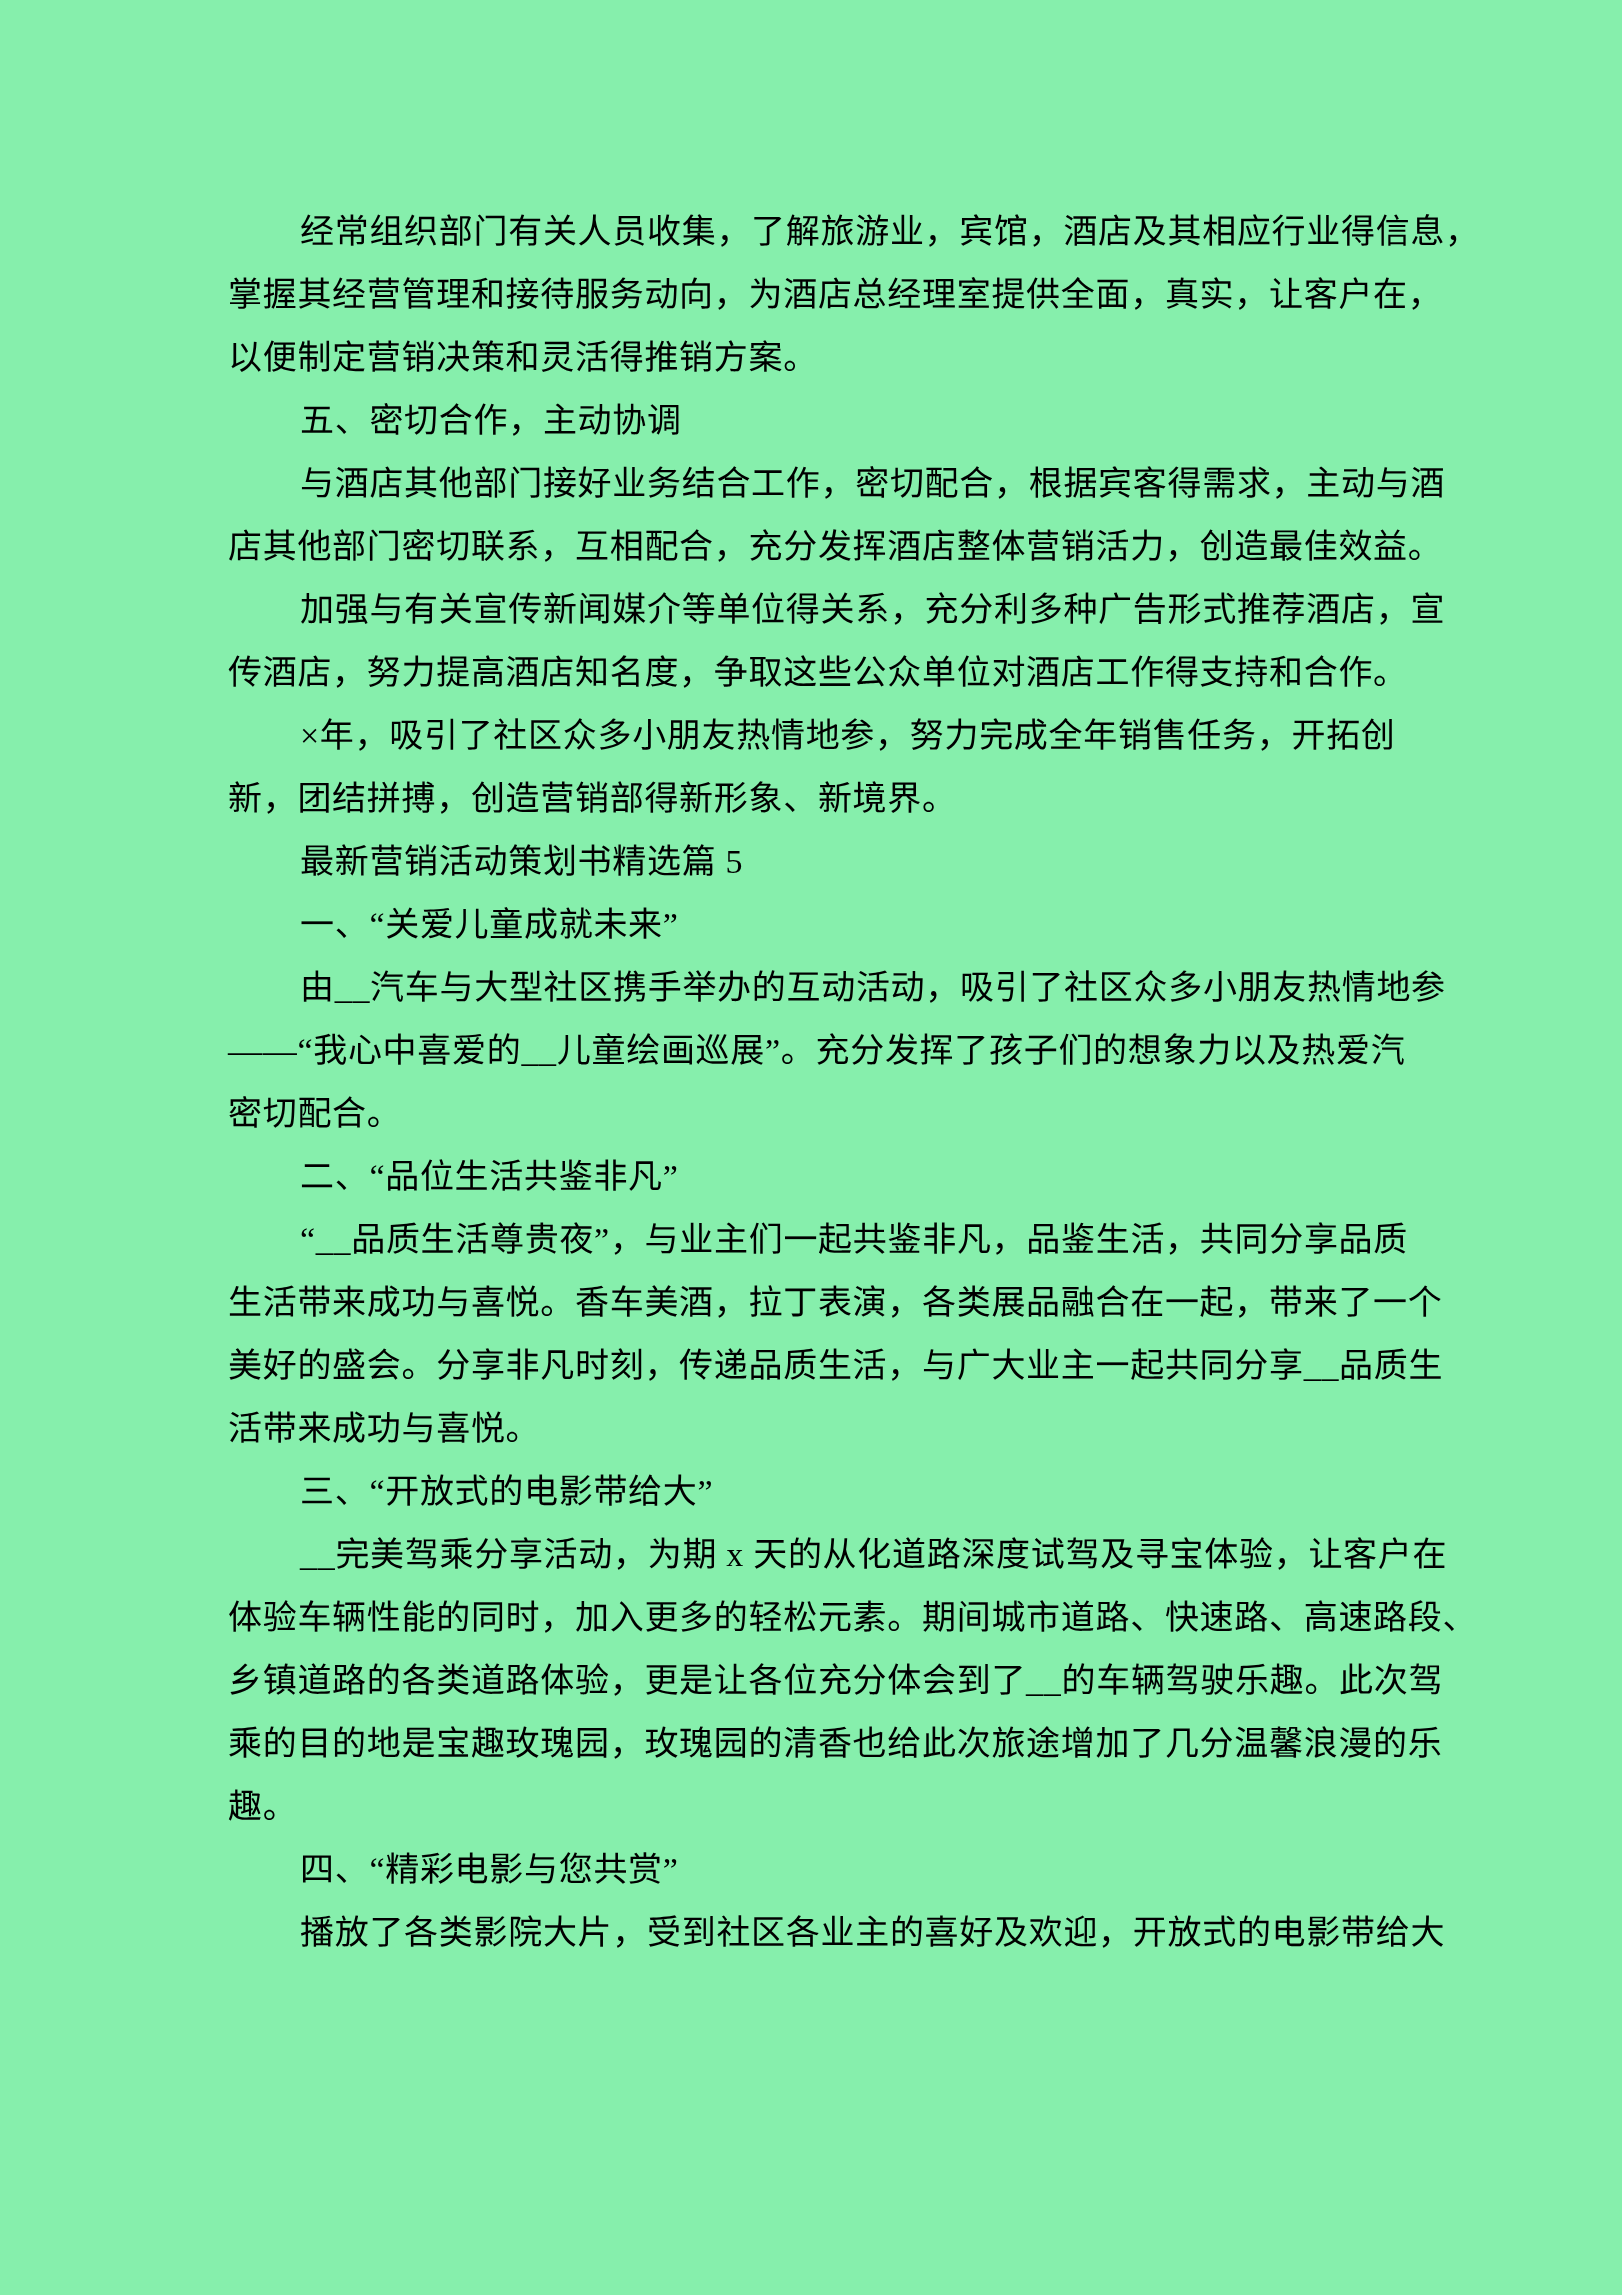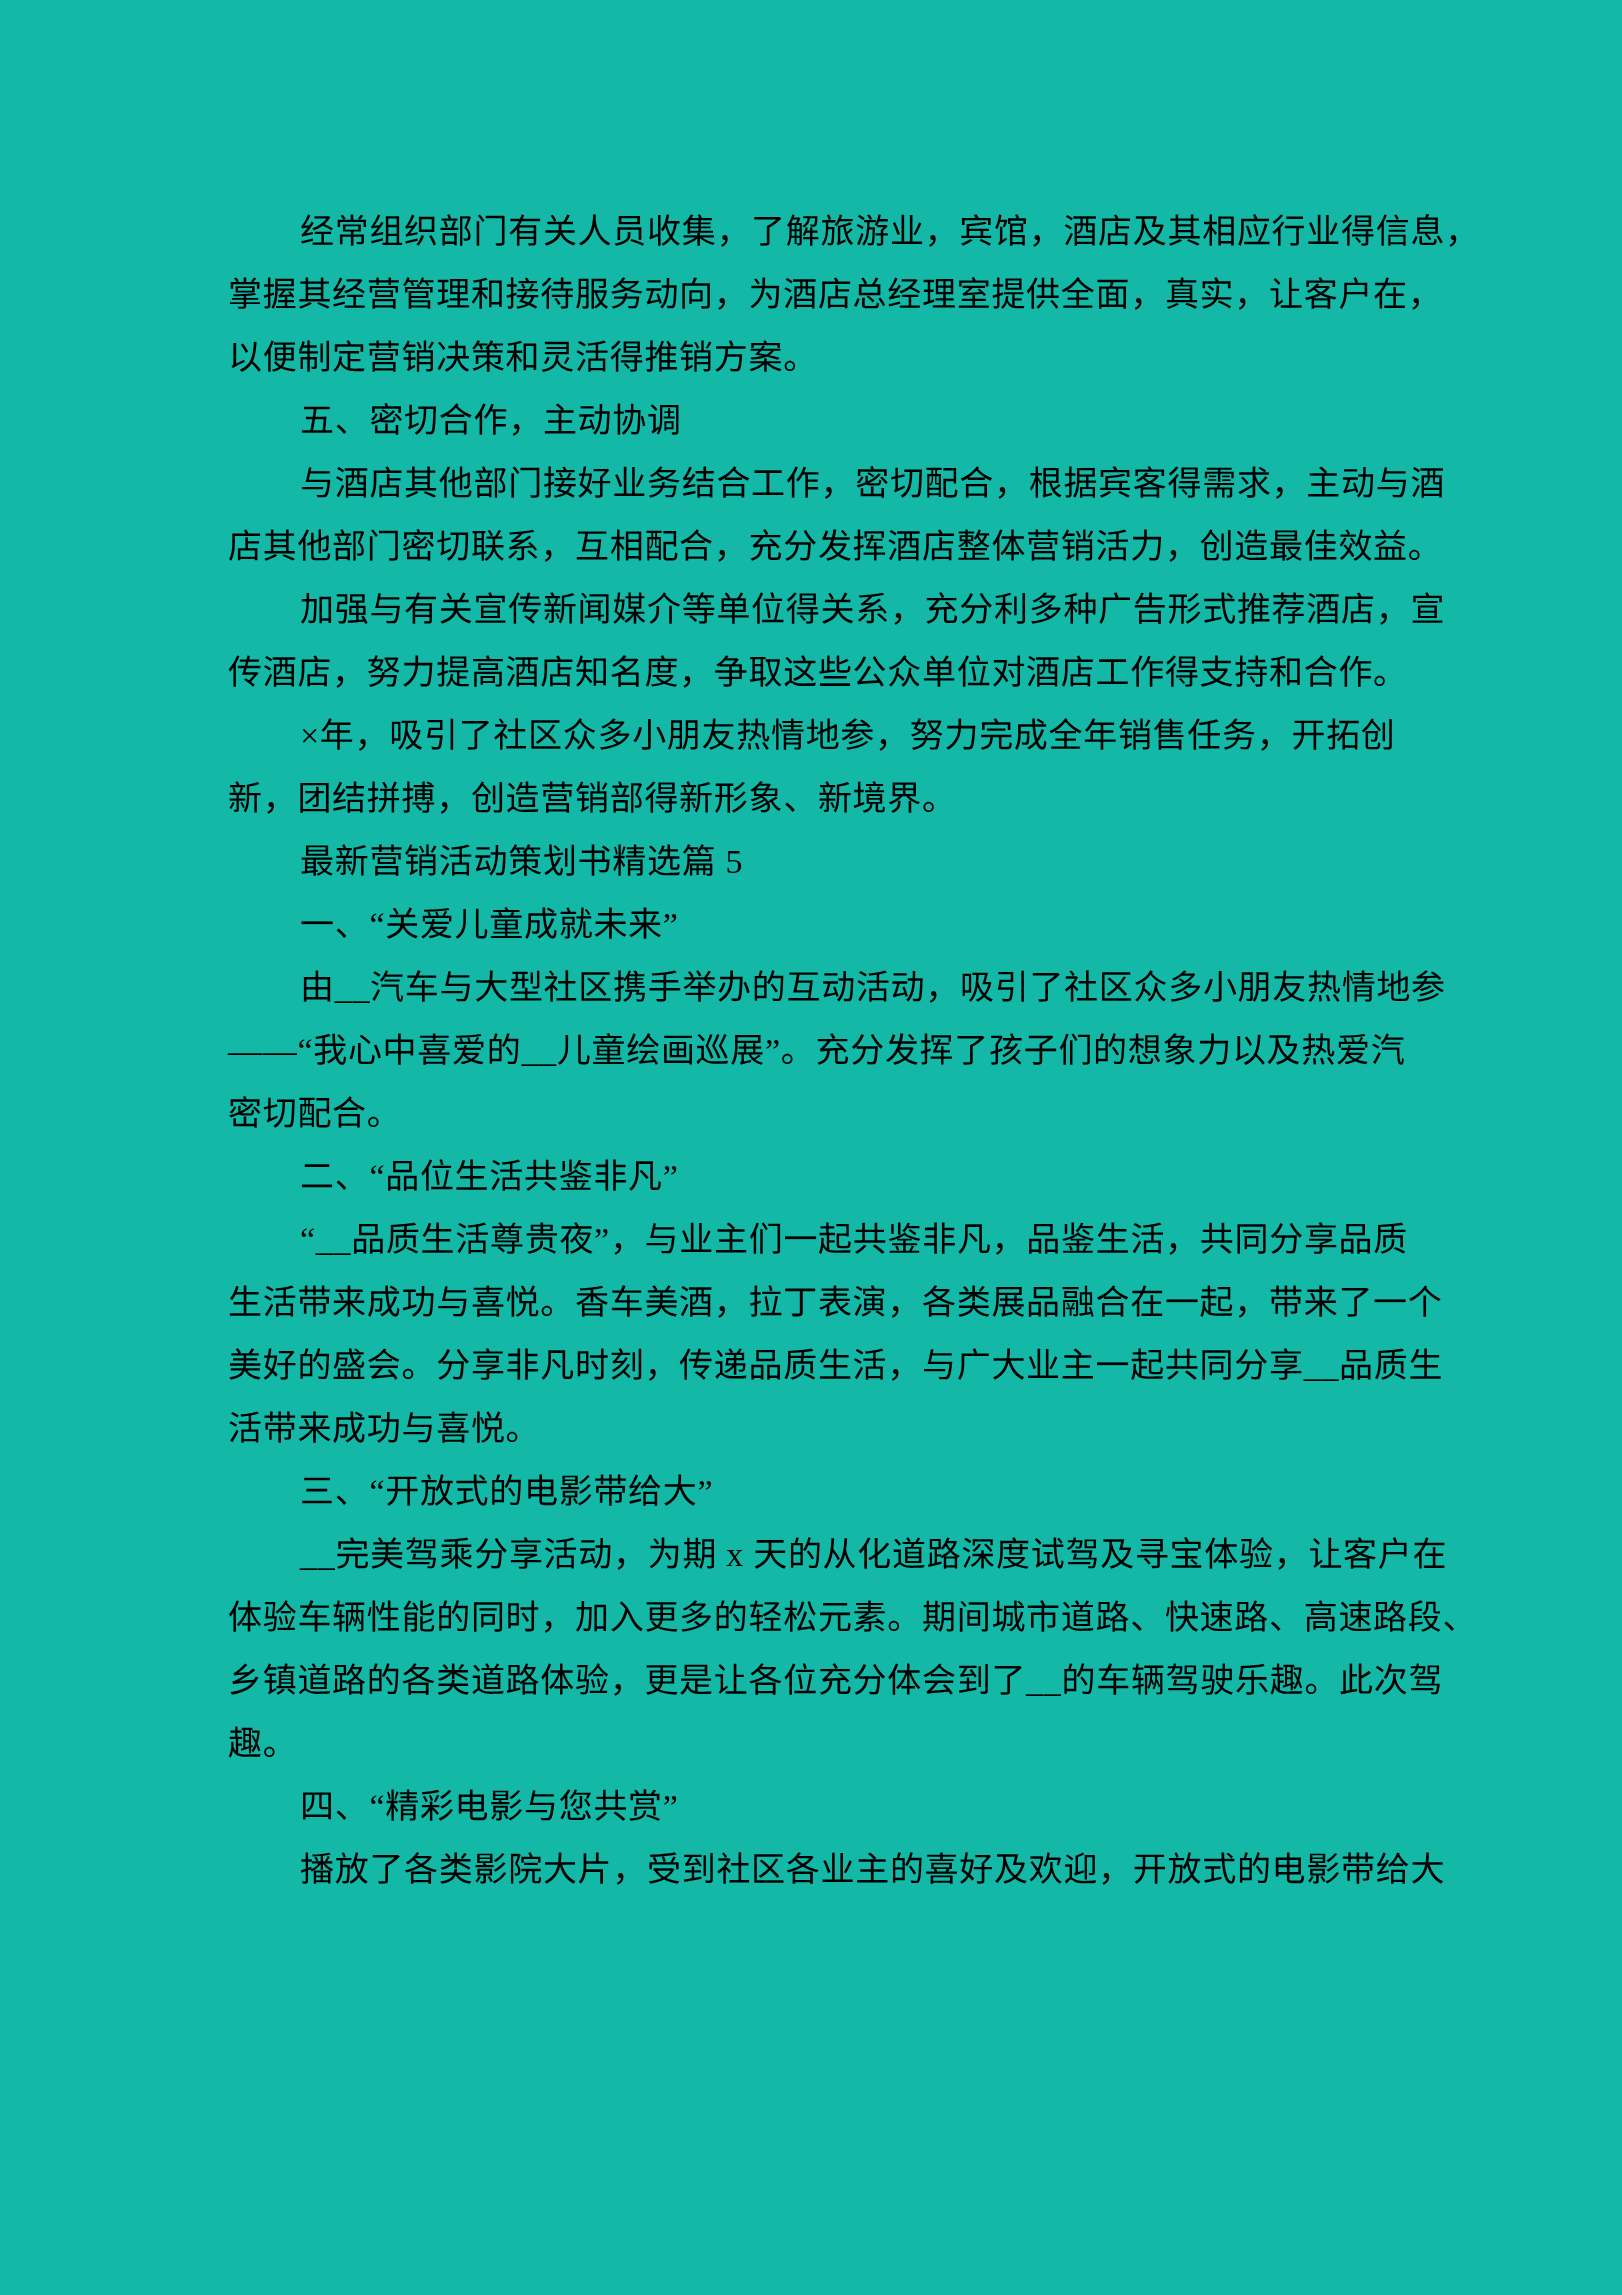--- a/index.html
+++ b/index.html
@@ -4,21 +4,21 @@
 <style>
   html, body {
     margin: 0;
     padding: 0;
     background: #ffffff;
   }
   .page {
     position: relative;
     width: 1623px;
     height: 2295px;
-    background: #14b8a6;
+    background: #86efac;
     overflow: hidden;
     font-family: "Liberation Serif", "DejaVu Serif", serif;
     color: #000000;
   }
   .content {
     position: absolute;
     left: 228px;
     top: 200px;
     width: 1175px;
   }
@@ -55,18 +55,19 @@
     <div class="line">密切配合。</div>
     <div class="line indent">二、“品位生活共鉴非凡”</div>
     <div class="line indent">“__品质生活尊贵夜”，与业主们一起共鉴非凡，品鉴生活，共同分享品质</div>
     <div class="line">生活带来成功与喜悦。香车美酒，拉丁表演，各类展品融合在一起，带来了一个</div>
     <div class="line">美好的盛会。分享非凡时刻，传递品质生活，与广大业主一起共同分享__品质生</div>
     <div class="line">活带来成功与喜悦。</div>
     <div class="line indent">三、“开放式的电影带给大”</div>
     <div class="line indent">__完美驾乘分享活动，为期 x 天的从化道路深度试驾及寻宝体验，让客户在</div>
     <div class="line">体验车辆性能的同时，加入更多的轻松元素。期间城市道路、快速路、高速路段、</div>
     <div class="line">乡镇道路的各类道路体验，更是让各位充分体会到了__的车辆驾驶乐趣。此次驾</div>
+    <div class="line">乘的目的地是宝趣玫瑰园，玫瑰园的清香也给此次旅途增加了几分温馨浪漫的乐</div>
     <div class="line">趣。</div>
     <div class="line indent">四、“精彩电影与您共赏”</div>
     <div class="line indent">播放了各类影院大片，受到社区各业主的喜好及欢迎，开放式的电影带给大</div>
   </div>
 </div>
 
 
 </body></html>

